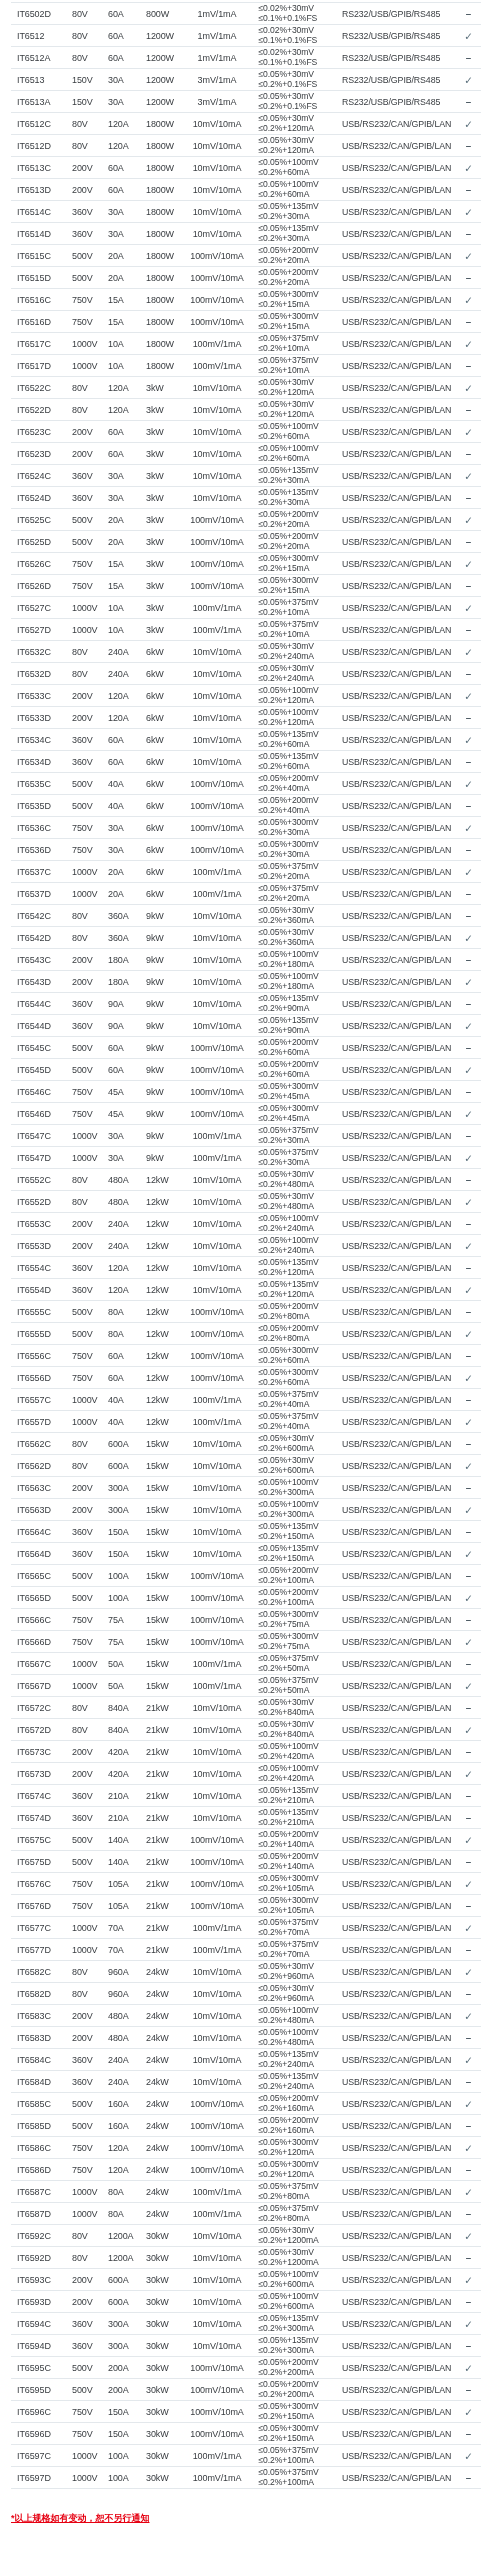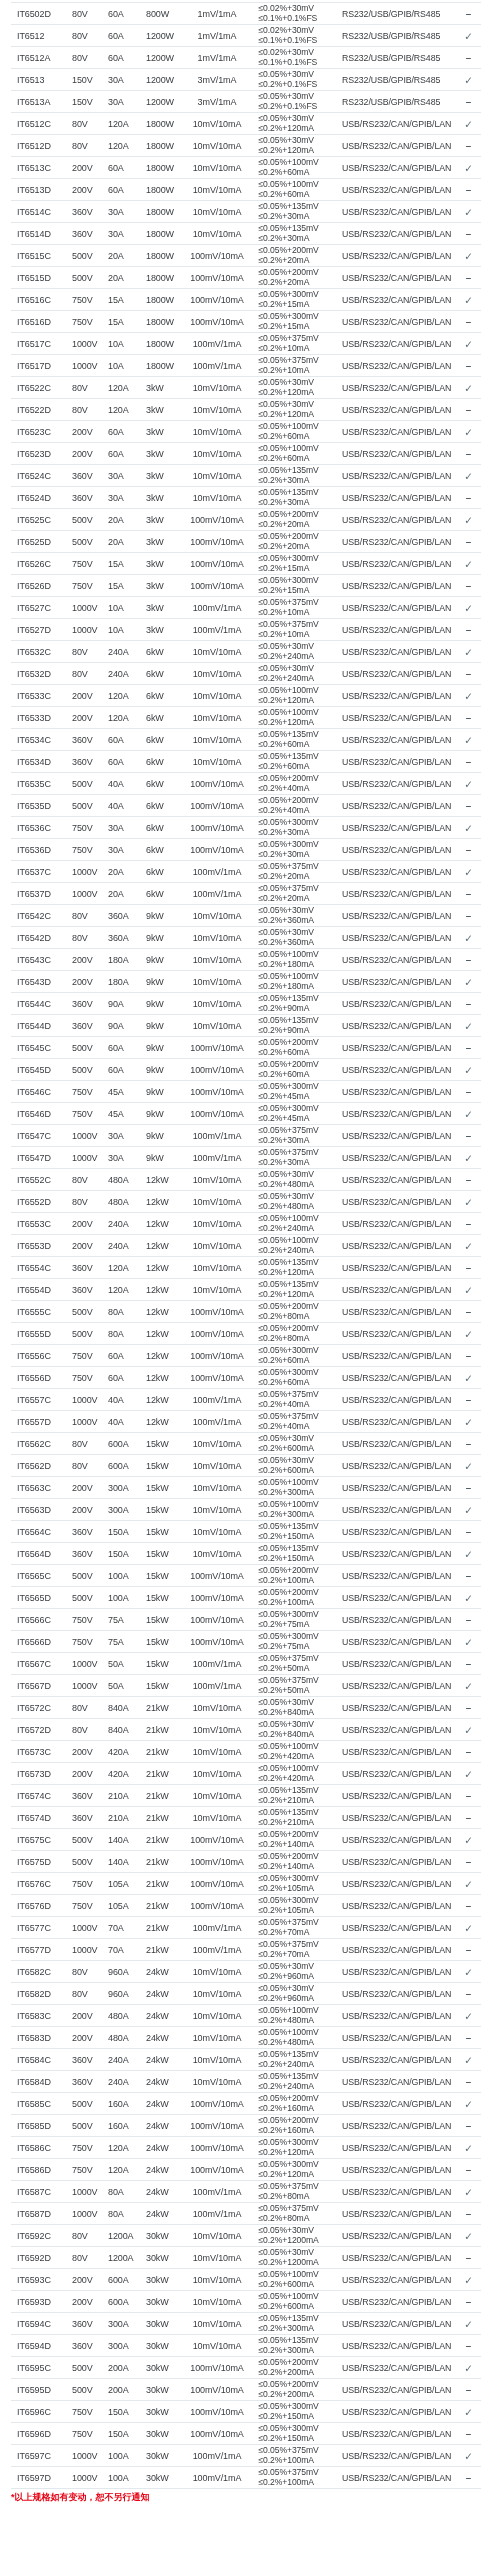--- a/index.html
+++ b/index.html
@@ -34,25 +34,26 @@
   .c-power      { width: 34px; }
   .c-resolution { width: 74px; text-align: center; }
   .c-accuracy   { width: 88px; padding-left: 4.5px; box-sizing: border-box;
                   font-size: 8.6px; line-height: 9.7px; display: flex;
                   flex-direction: column; justify-content: center; }
   .c-interfaces { width: 115px; font-size: 8.8px; }
   .c-flag       { width: 23px; text-align: center; }
   .flag-check   { color: #5b707c; font-size: 10.4px; font-weight: 400; }
   .flag-dash    { color: #41505a; font-size: 9.7px; font-weight: 700; }
   .footnote {
-    margin: 2px 11px 0 11px;
+    margin: 23px 11px 0 11px;
     font-size: 9px;
     font-weight: 700;
     color: #e60012;
     letter-spacing: 0;
+    text-decoration: underline;
   }
 </style>
 </head>
 <body>
 
 <div class="spec-table" id="spec-table">
   <div class="spec-row">
     <div class="c-model">IT6502D</div>
     <div class="c-voltage">80V</div>
     <div class="c-current">60A</div>

